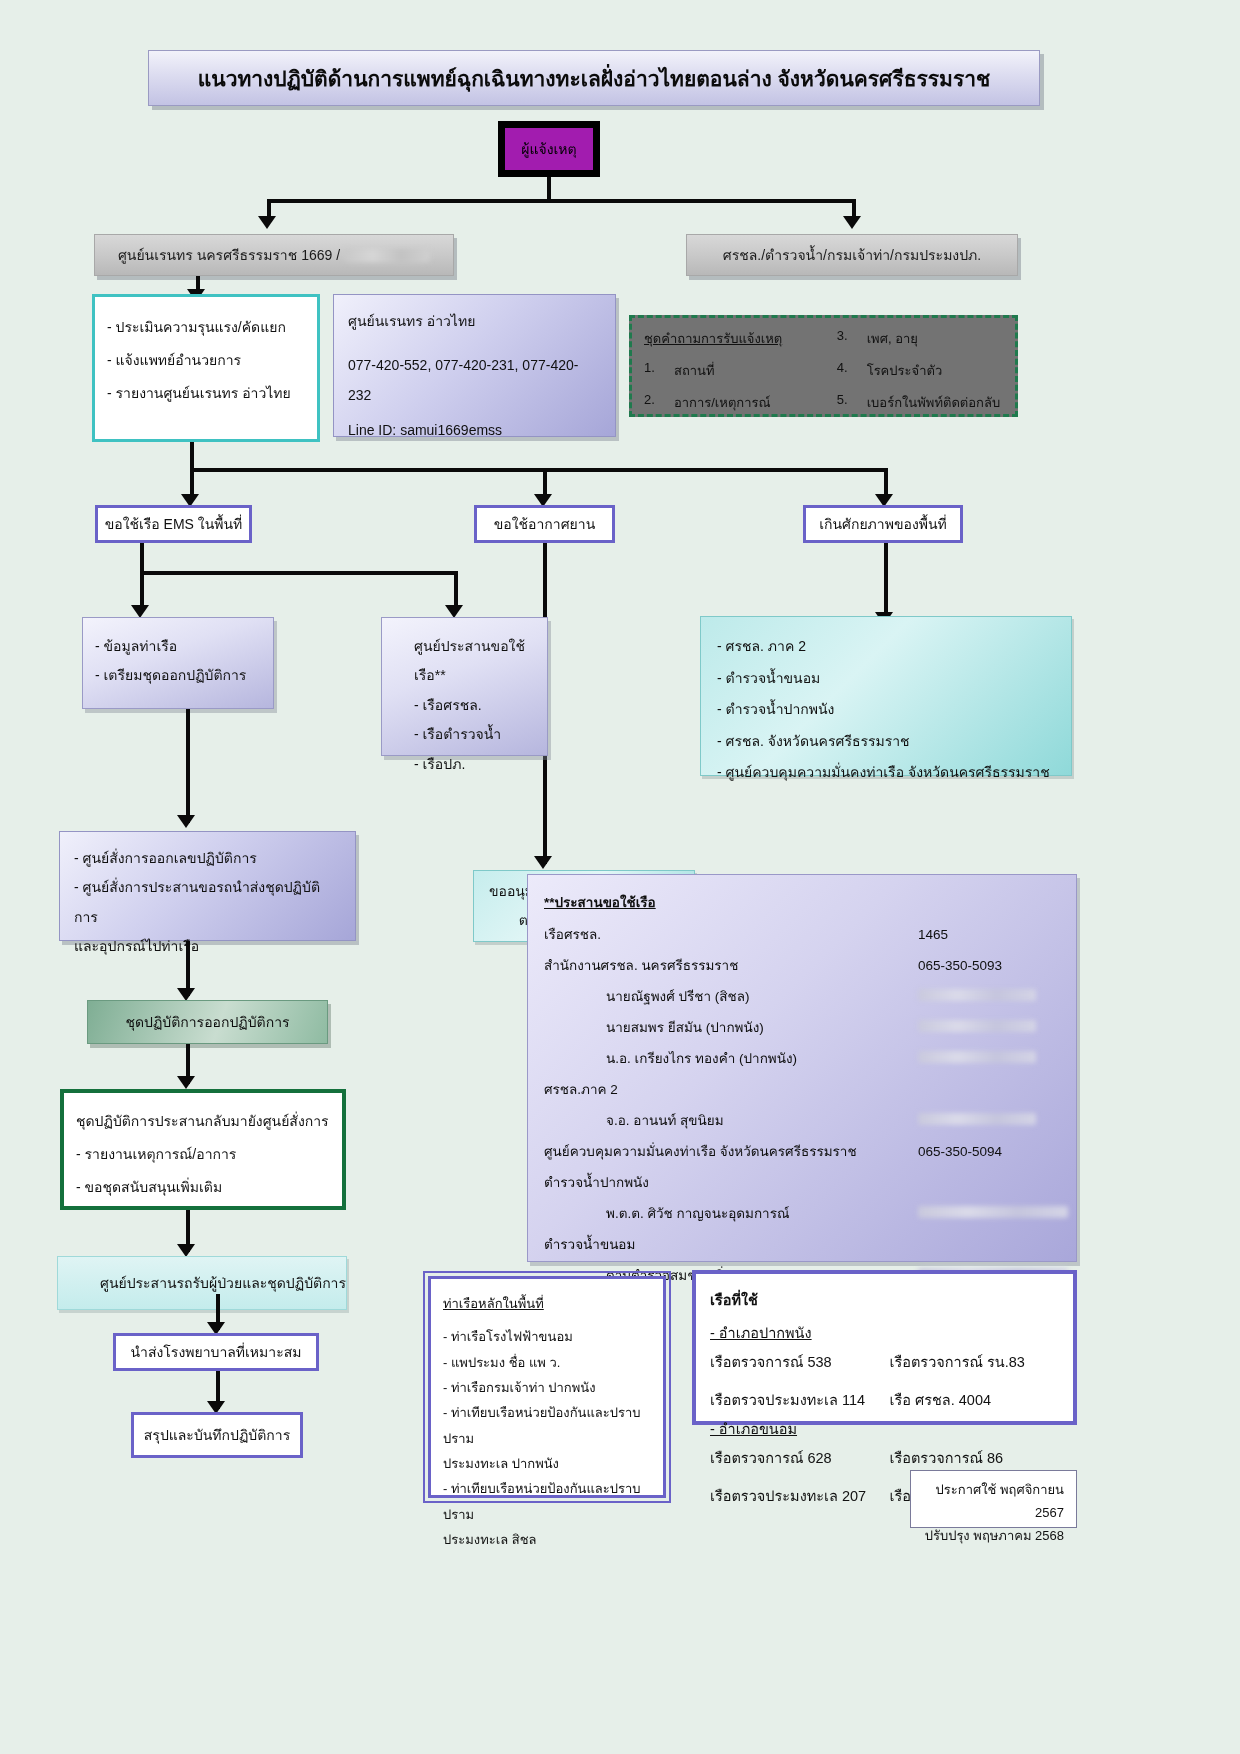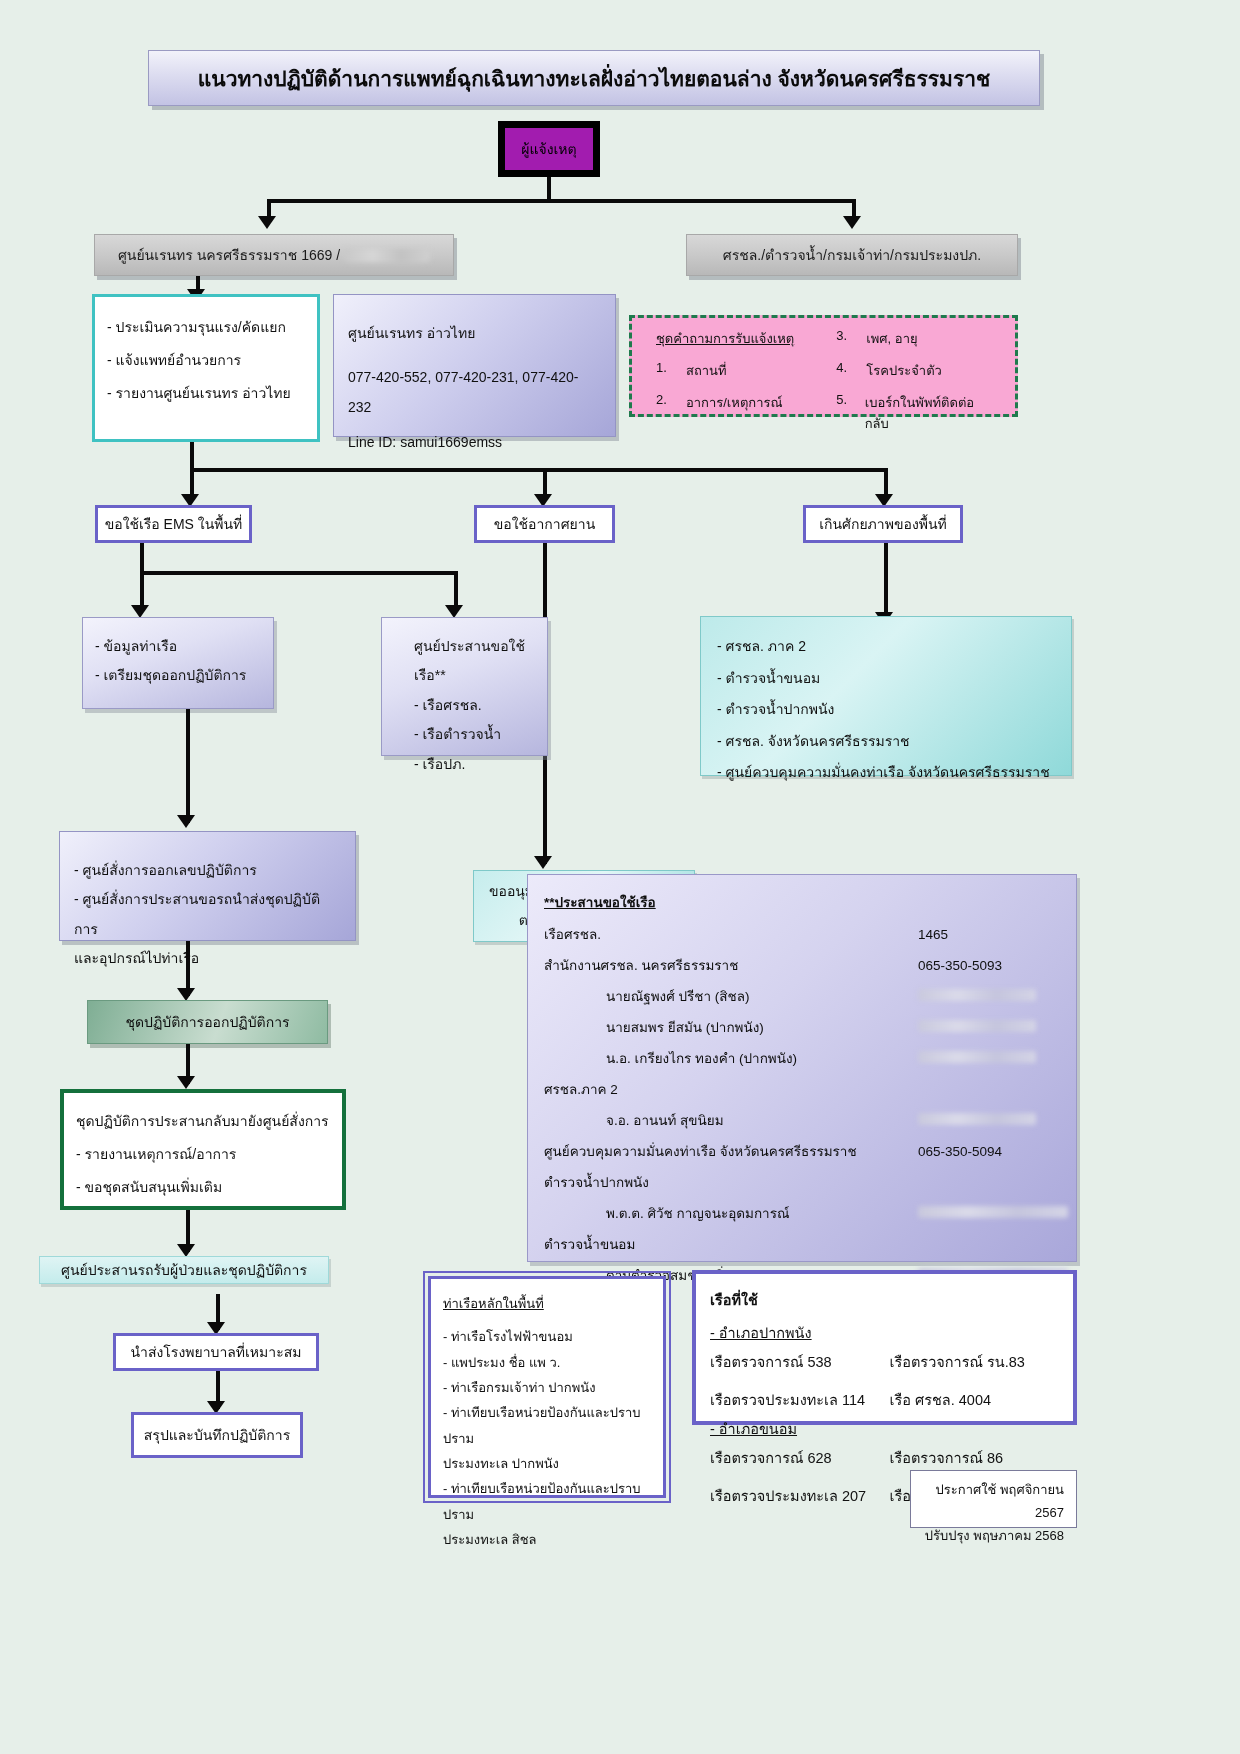--- a/index.html
+++ b/index.html
@@ -61,34 +61,34 @@
 
   
   .teal-outline {
     background: #fff; border: 3px solid #3fc2c2;
     font-size: 14px; color: #111; padding: 14px 12px;
     line-height: 2.35;
   }
   .purple-grad {
     background: linear-gradient(135deg, #f0f0fb 0%, #cfcfee 45%, #a6a6d8 100%);
     border: 1px solid #9494c4;
-    font-size: 14px; color: #101010; padding: 24px 14px;
+    font-size: 14px; color: #101010; padding: 12px 14px;
     line-height: 2.1;
     box-shadow: 3px 4px 0 rgba(130,138,148,0.45);
   }
   .purple-grad2 {
     background: linear-gradient(160deg, #f3f3fc 0%, #e0e0f4 40%, #b6b6de 100%);
     border: 1px solid #9a9ac6;
     font-size: 14px; color: #101010; padding: 14px 12px;
     line-height: 2.1;
     box-shadow: 3px 4px 0 rgba(130,138,148,0.4);
   }
   .dashed-green {
-    background: #f9a8d4; border: 3px dashed #1f7a4d;
-    font-size: 13px; color: #111; padding: 10px 24px;
+    background: #737373; border: 3px dashed #1f7a4d;
+    font-size: 13px; color: #111; padding: 10px 12px;
   }
   .violet-outline {
     background: #fff; border: 3px solid #6a62c8;
     display: flex; align-items: center; justify-content: center;
     font-size: 14px; color: #111; text-align: center;
   }
   .teal-grad {
     background: linear-gradient(135deg, #bdeaea 0%, #d9f4f4 40%, #8fd9d9 100%);
     border: 1px solid #7fc9c9;
     font-size: 14px; color: #101010; padding: 14px 16px;
@@ -324,21 +324,21 @@
 
   <div class="box green-outline" style="left:60px; top:1089px; width:286px; height:121px;">
     <div>ชุดปฏิบัติการประสานกลับมายังศูนย์สั่งการ</div>
     <div>- รายงานเหตุการณ์/อาการ</div>
     <div>- ขอชุดสนับสนุนเพิ่มเติม</div>
   </div>
 
   <div class="ln vl" style="left:186px; top:1210px; height:42px;"></div>
   <div class="arrow" style="left:177px; top:1244px;"></div>
 
-  <div class="box teal-lite" style="left:39px; top:1256px; width:290px; height:28px;">
+  <div class="box teal-lite" style="left:57px; top:1256px; width:290px; height:54px;justify-content:flex-end;">
     <span>ศูนย์ประสานรถรับผู้ป่วยและชุดปฏิบัติการ</span>
   </div>
 
   <div class="ln vl" style="left:216px; top:1294px; height:36px;"></div>
   <div class="arrow" style="left:207px; top:1322px;"></div>
 
   <div class="box violet-outline" style="left:113px; top:1333px; width:206px; height:38px;">
     <span>นำส่งโรงพยาบาลที่เหมาะสม</span>
   </div>
 

